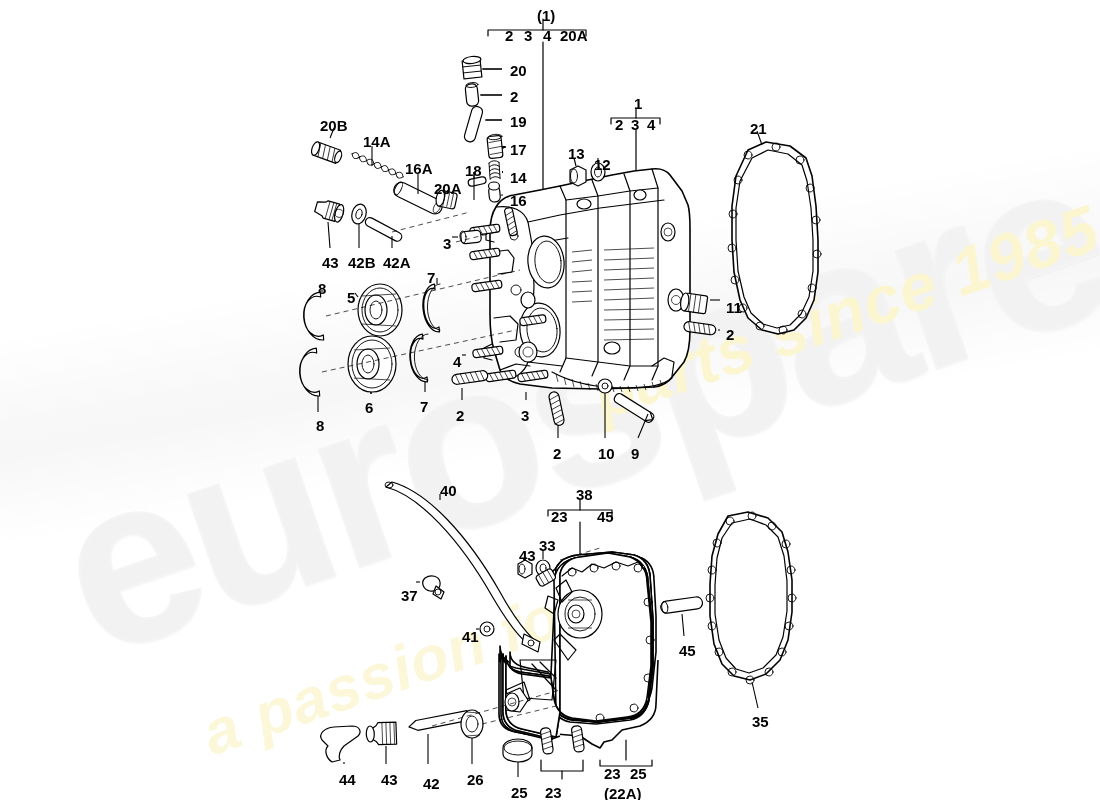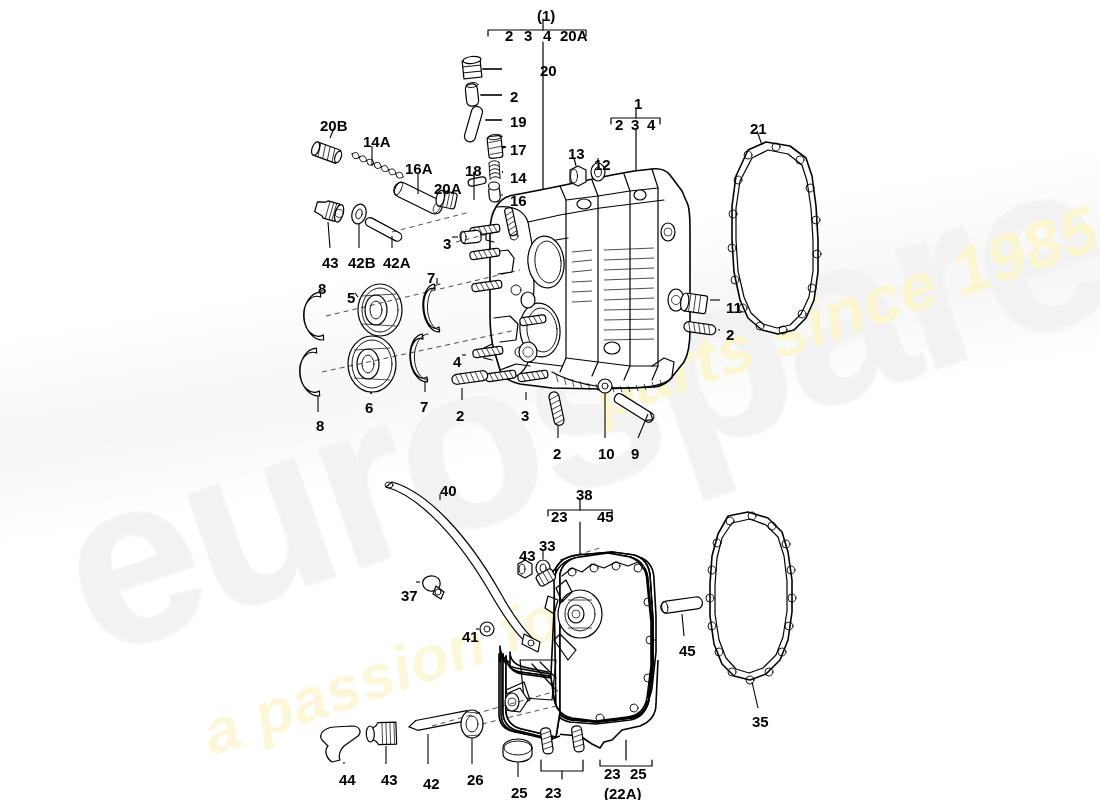--- a/index.html
+++ b/index.html
@@ -942,21 +942,21 @@
     </g>
 
   </svg>
 
   <div id="labels">
       <div class="lbl" style="left: 537px; top: 8px;">(1)</div>
       <div class="lbl" style="left: 505px; top: 28px;">2</div>
       <div class="lbl" style="left: 524px; top: 28px;">3</div>
       <div class="lbl" style="left: 543px; top: 28px;">4</div>
       <div class="lbl" style="left: 560px; top: 28px;">20A</div>
-      <div class="lbl" style="left: 540px; top: 63px;">20</div>
+      <div class="lbl" style="left: 510px; top: 63px;">20</div>
       <div class="lbl" style="left: 510px; top: 89px;">2</div>
       <div class="lbl" style="left: 510px; top: 114px;">19</div>
       <div class="lbl" style="left: 510px; top: 142px;">17</div>
       <div class="lbl" style="left: 510px; top: 170px;">14</div>
       <div class="lbl" style="left: 510px; top: 193px;">16</div>
       <div class="lbl" style="left: 465px; top: 163px;">18</div>
       <div class="lbl" style="left: 320px; top: 118px;">20B</div>
       <div class="lbl" style="left: 363px; top: 134px;">14A</div>
       <div class="lbl" style="left: 405px; top: 161px;">16A</div>
       <div class="lbl" style="left: 434px; top: 181px;">20A</div>

